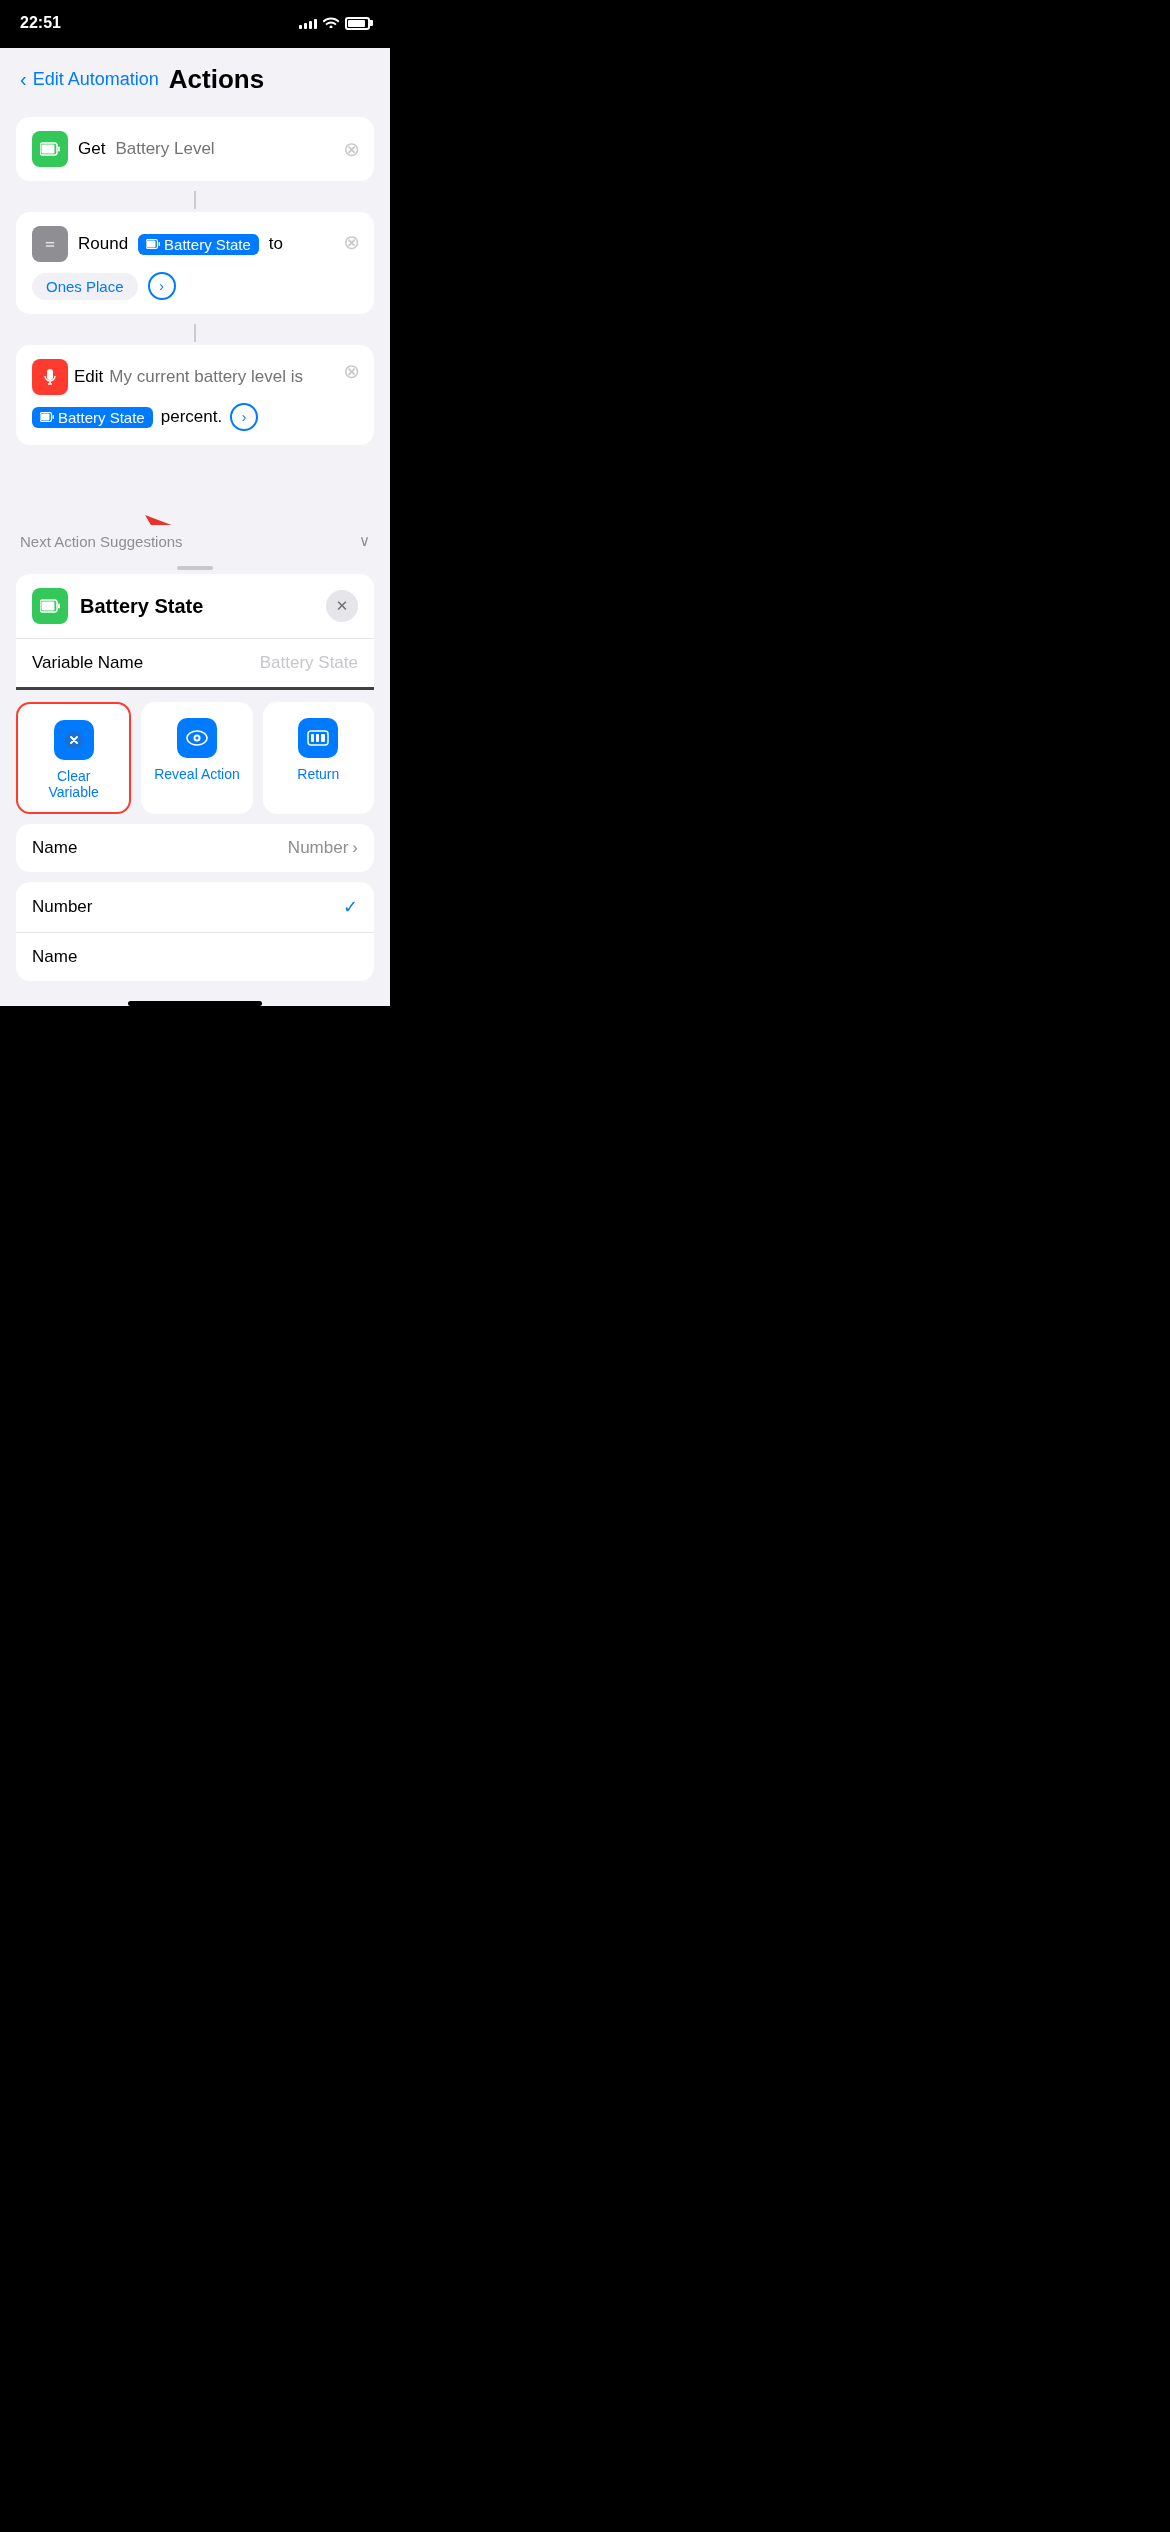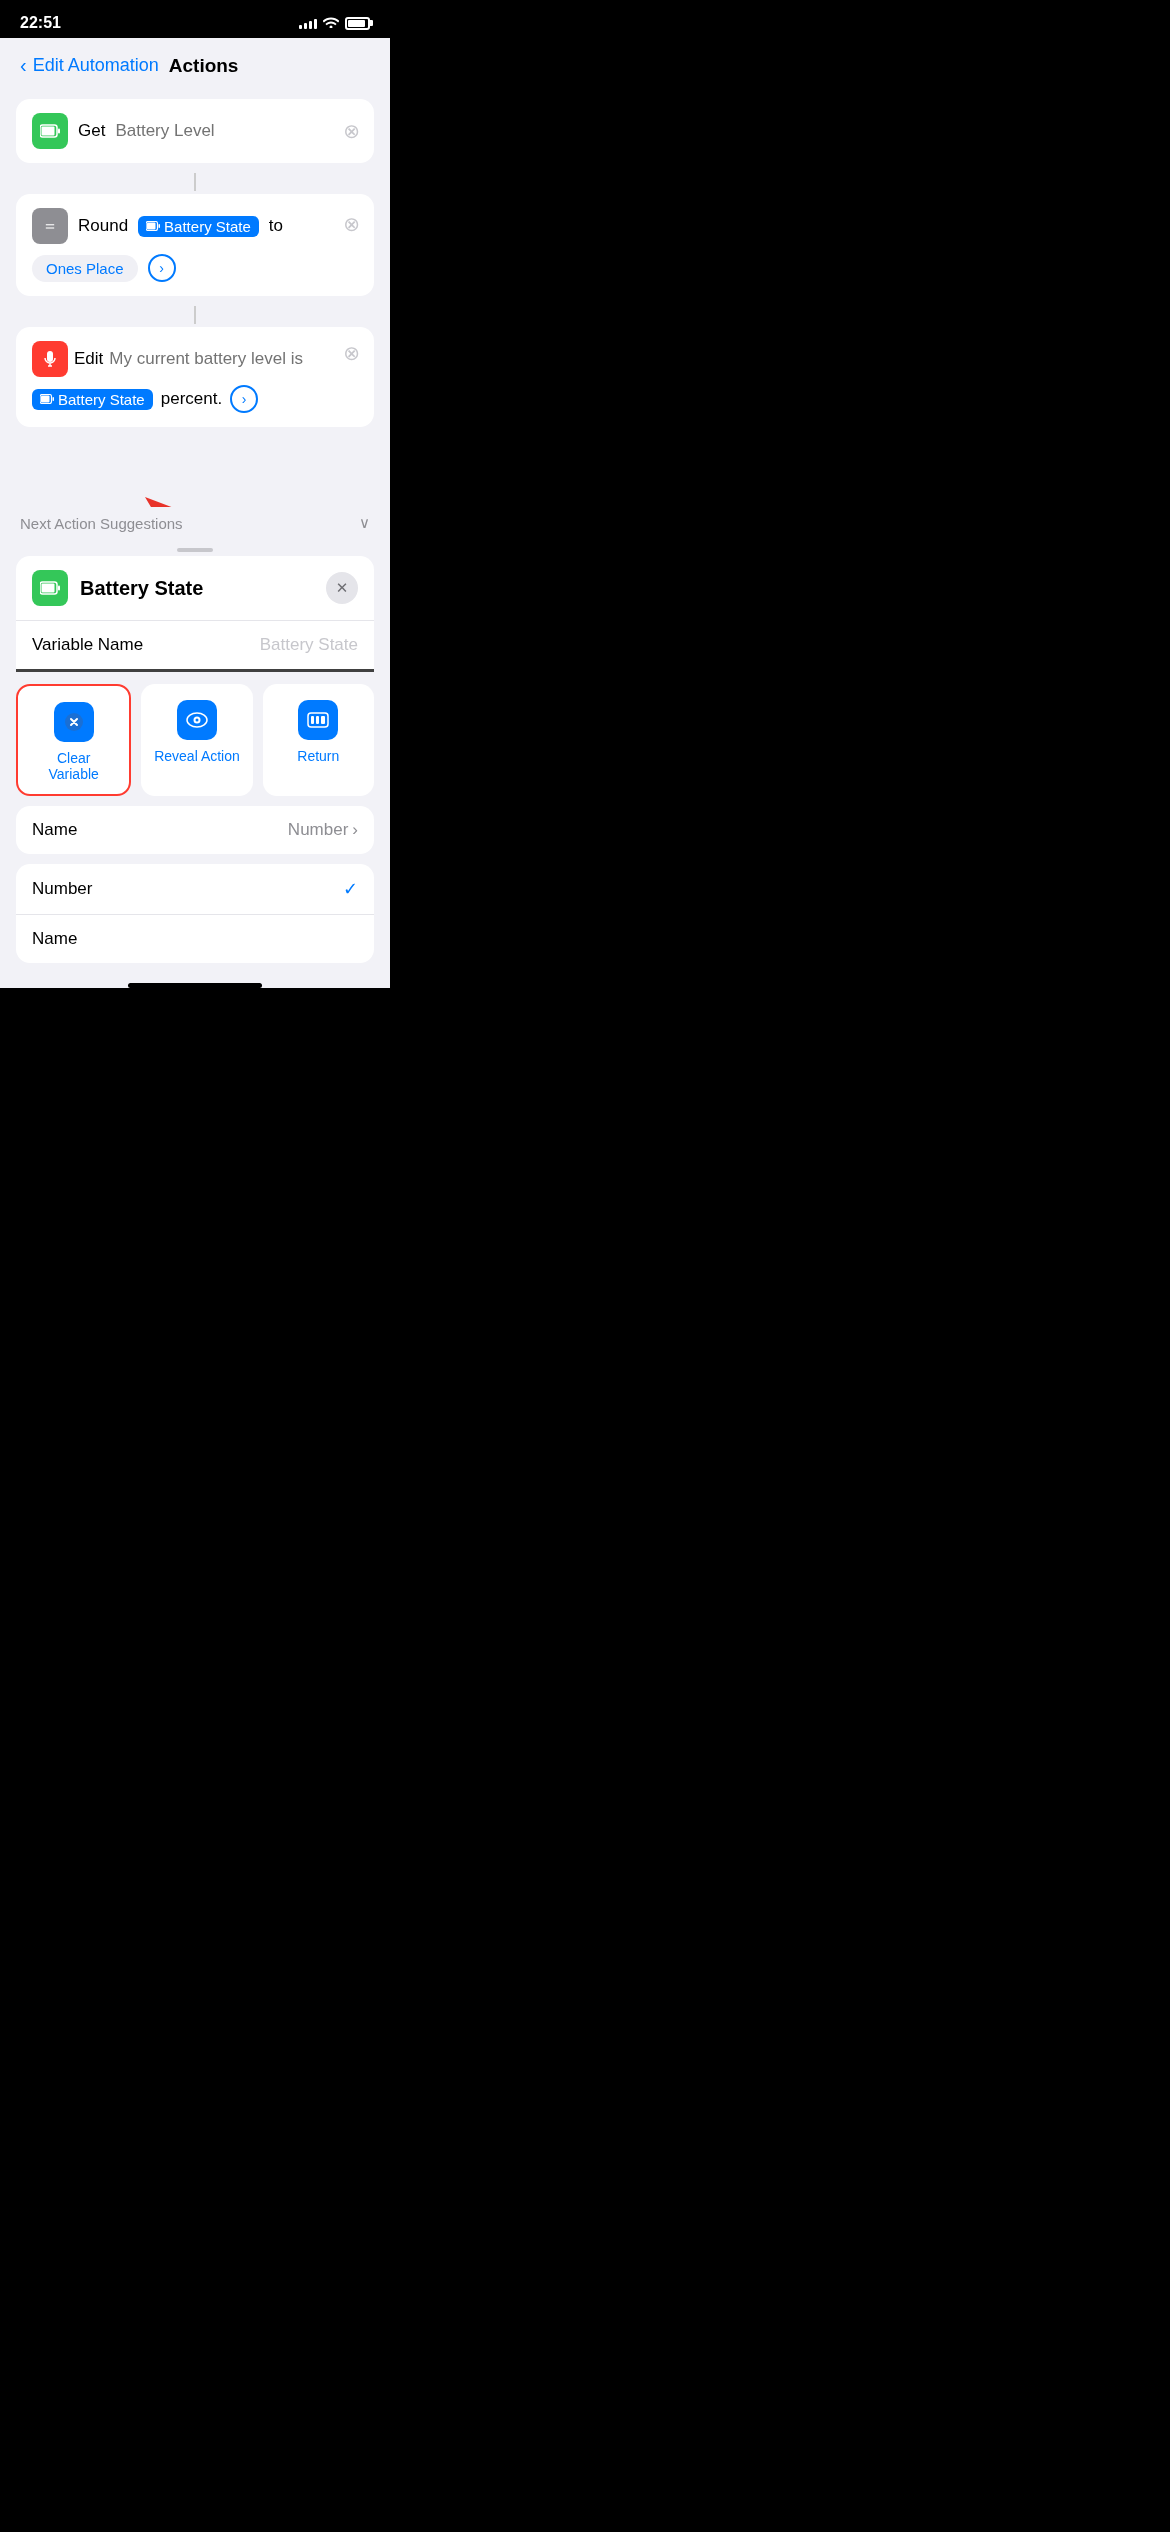--- a/index.html
+++ b/index.html
@@ -9,21 +9,21 @@
       width: 390px;
       min-height: 844px;
       font-family: -apple-system, 'SF Pro Display', 'Helvetica Neue', sans-serif;
       overflow-x: hidden;
     }
     .status-bar {
       background: #000;
       display: flex;
       justify-content: space-between;
       align-items: center;
-      padding: 14px 20px 6px;
+      padding: 14px 20px 16px;
       color: #fff;
       font-size: 16px;
       font-weight: 600;
     }
     .status-right {
       display: flex;
       align-items: center;
       gap: 6px;
     }
     .signal-bars {
@@ -86,21 +86,21 @@
       font-size: 18px;
       cursor: pointer;
       gap: 4px;
     }
     .back-chevron {
       font-size: 20px;
       color: #007aff;
       margin-right: 2px;
     }
     .nav-title {
-      font-size: 19px;
+      font-size: 26px;
       font-weight: 700;
       color: #000;
       margin-left: 10px;
     }
     .card {
       background: #fff;
       border-radius: 14px;
       margin: 0 16px 10px;
       padding: 14px 16px;
       position: relative;

